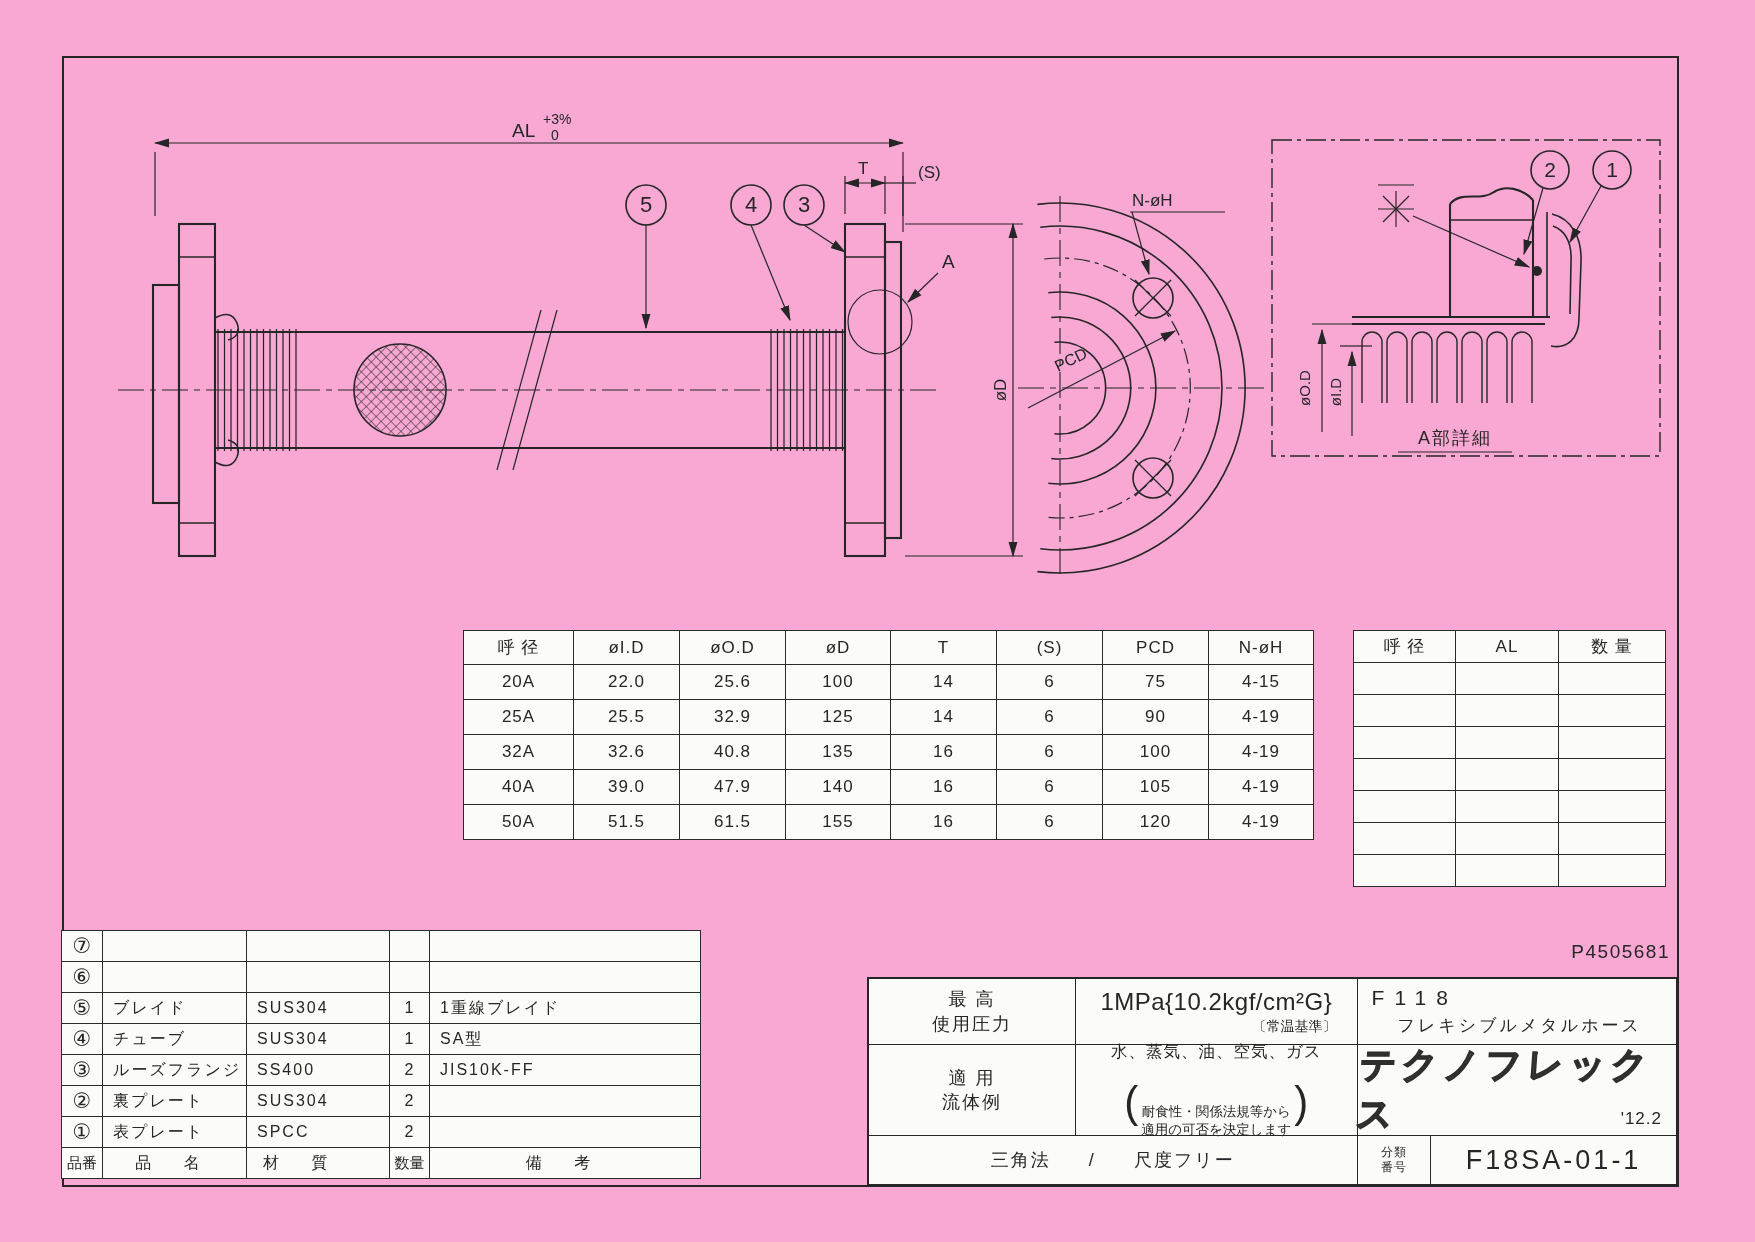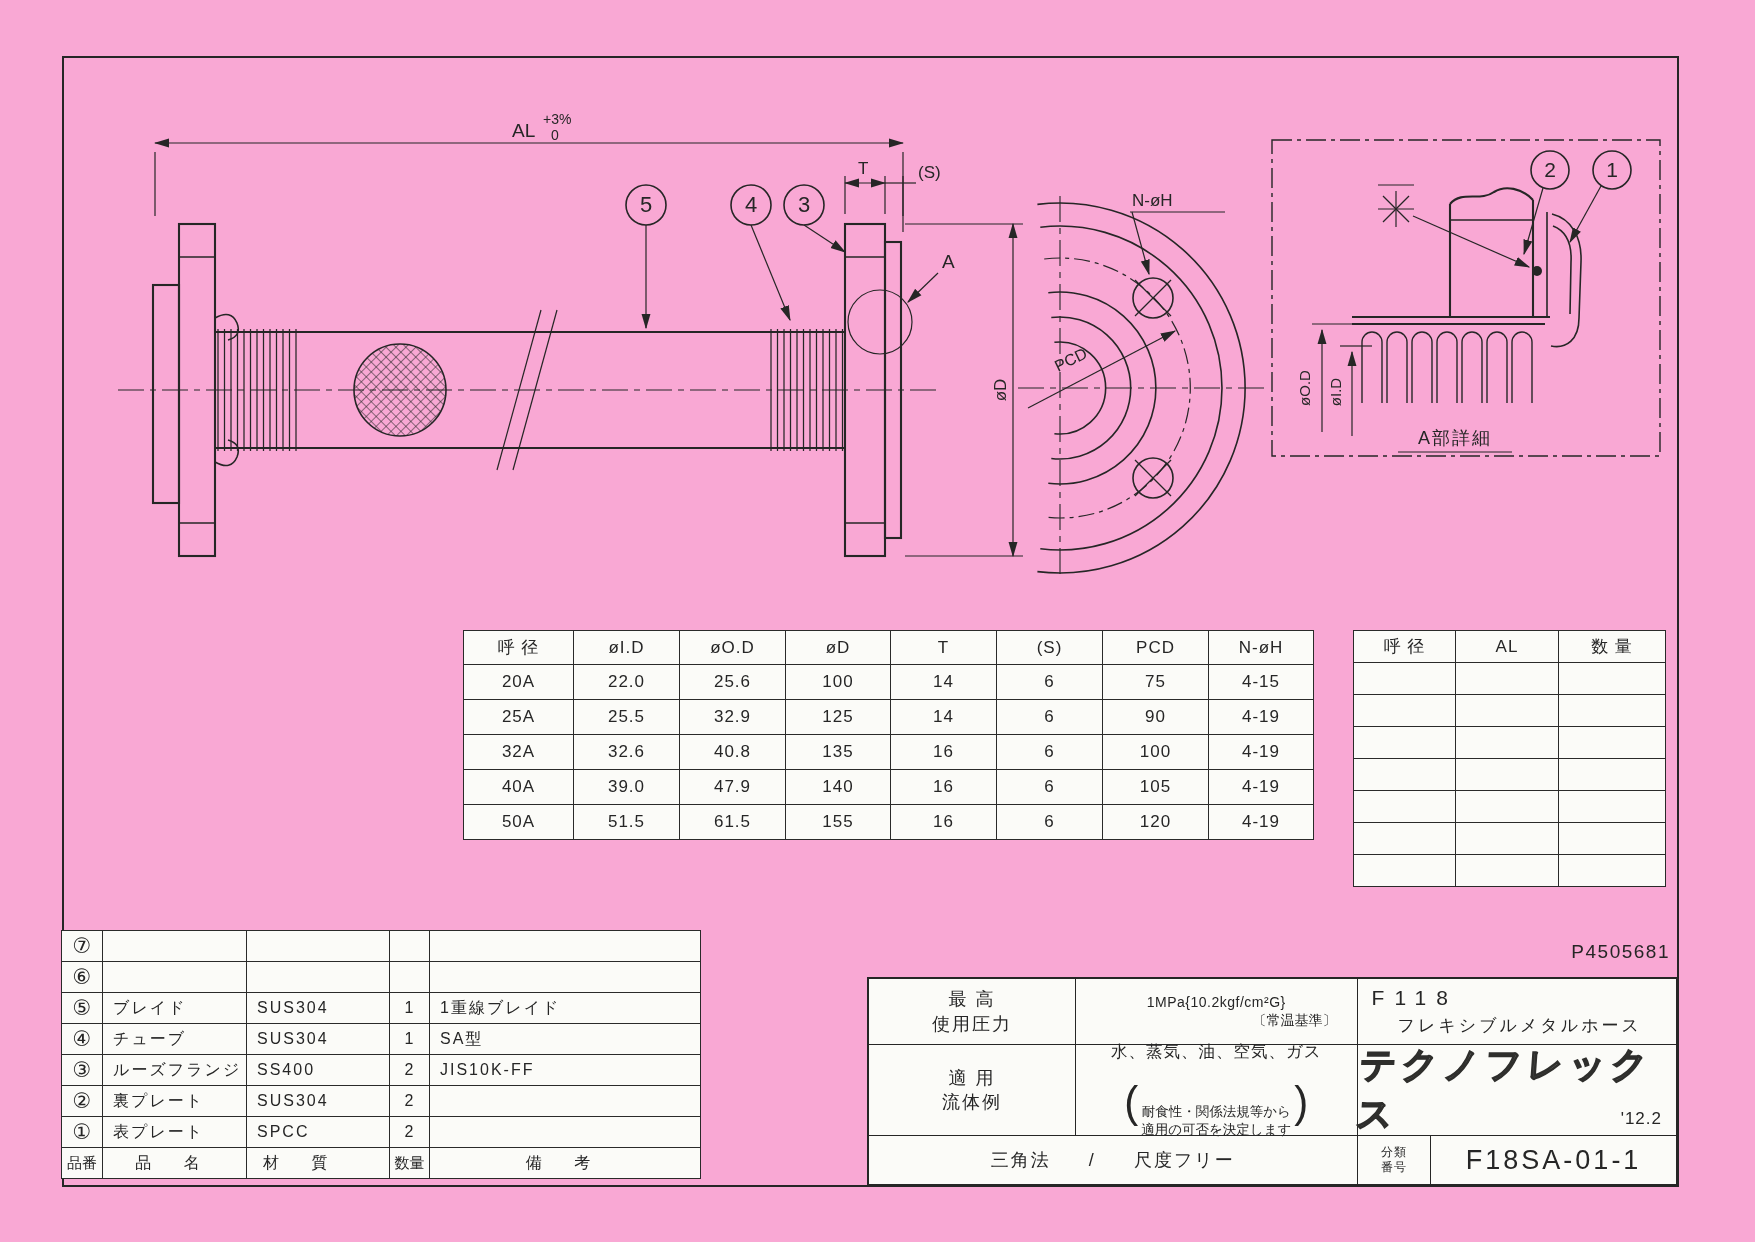--- a/index.html
+++ b/index.html
@@ -29,21 +29,21 @@
   #doc-number{position:absolute;left:1440px;top:941px;width:230px;text-align:right;
               font-size:19px;letter-spacing:1.5px;}
   
   #title-block{position:absolute;left:867px;top:977px;width:811px;height:209px;
                border:2.3px solid #262626;box-sizing:border-box;background:#fbfbf8;font-size:17px;}
   .tb-row{display:flex;box-sizing:border-box;}
   .tb-cell{box-sizing:border-box;border-right:1.7px solid #262626;border-bottom:1.7px solid #262626;
            display:flex;flex-direction:column;align-items:center;justify-content:center;position:relative;}
   .tb-cell.last{border-right:none;}
   .tb-label{font-size:18px;letter-spacing:2px;line-height:1.35;}
-  #pressure-value{font-size:14px;letter-spacing:.5px;}
+  #pressure-value{font-size:24px;letter-spacing:.5px;}
   #pressure-note{font-size:14px;align-self:flex-end;padding-right:20px;margin-top:2px;}
   #fluid-value{font-size:16.5px;letter-spacing:1px;}
   .paren-row{display:flex;align-items:center;margin-top:1px;}
   .paren{font-size:42px;font-weight:300;transform:scaleY(1.05);line-height:.8;}
   .fluid-note{font-size:13.5px;line-height:1.35;text-align:center;padding:0 3px;margin-top:39px;}
   #product-code{font-size:21px;letter-spacing:10px;align-self:flex-start;padding-left:14px;}
   #product-name{font-size:17px;letter-spacing:3px;align-self:flex-start;padding-left:40px;margin-top:4px;}
   #company-name{font-size:36px;font-weight:700;letter-spacing:5px;color:#6a6a68;
                 -webkit-text-stroke:1.4px #2e2e2c;transform:skewX(-4deg);}
   #company-date{position:absolute;right:14px;bottom:6px;font-size:17px;letter-spacing:1px;

